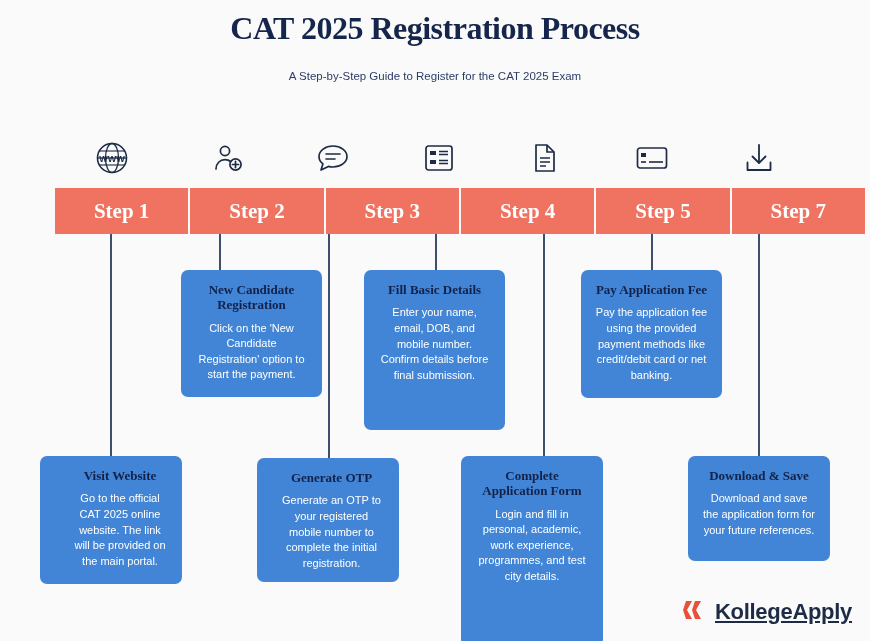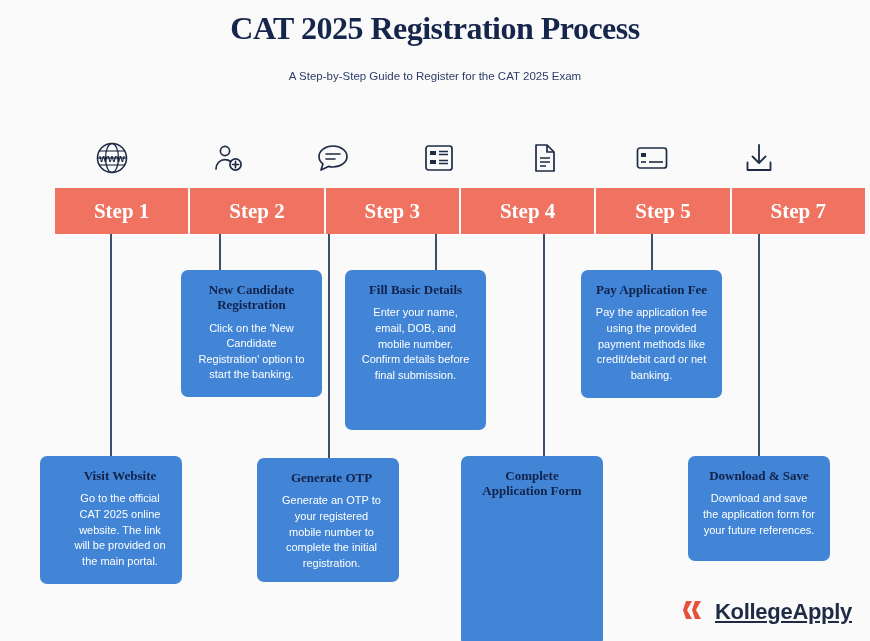--- a/index.html
+++ b/index.html
@@ -230,24 +230,24 @@
     <div class="step-chip">Step 1</div>
     <div class="step-chip">Step 2</div>
     <div class="step-chip">Step 3</div>
     <div class="step-chip">Step 4</div>
     <div class="step-chip">Step 5</div>
     <div class="step-chip">Step 7</div>
   </div>
 
   <div class="card" style="left:149px; top:270px; width:141px; height:127px;margin-left:32px;">
     <div class="card-title">New Candidate Registration</div>
-    <div class="card-text">Click on the 'New Candidate Registration' option to start the banking.</div>
-  </div>
-
-  <div class="card" style="left:345px; top:270px; width:141px; height:160px;">
+    <div class="card-text">Click on the 'New Candidate Registration' option to start the payment.</div>
+  </div>
+
+  <div class="card" style="left:364px; top:270px; width:141px; height:160px;">
     <div class="card-title">Fill Basic Details</div>
     <div class="card-text">Enter your name, email, DOB, and mobile number. Confirm details before final submission.</div>
   </div>
 
   <div class="card" style="left:581px; top:270px; width:141px; height:128px;">
     <div class="card-title">Pay Application Fee</div>
     <div class="card-text">Pay the application fee using the provided payment methods like credit/debit card or net banking.</div>
   </div>
 
   <div class="card" style="left:40px; top:456px; width:142px; height:128px;padding-left:32px;">
@@ -255,20 +255,21 @@
     <div class="card-text">Go to the official CAT 2025 online website. The link will be provided on the main portal.</div>
   </div>
 
   <div class="card" style="left:257px; top:458px; width:142px; height:124px;padding-left:21px;">
     <div class="card-title">Generate OTP</div>
     <div class="card-text">Generate an OTP to your registered mobile number to complete the initial registration.</div>
   </div>
 
   <div class="card" style="left:461px; top:456px; width:142px; height:190px;">
     <div class="card-title">Complete Application Form</div>
+    <div class="card-text">Login and fill in personal, academic, work experience, programmes, and test city details.</div>
   </div>
 
   <div class="card" style="left:688px; top:456px; width:142px; height:105px;">
     <div class="card-title">Download &amp; Save</div>
     <div class="card-text">Download and save the application form for your future references.</div>
   </div>
 
   <div class="logo">
     <span>
       <svg width="26" height="26" viewBox="0 0 26 26">

